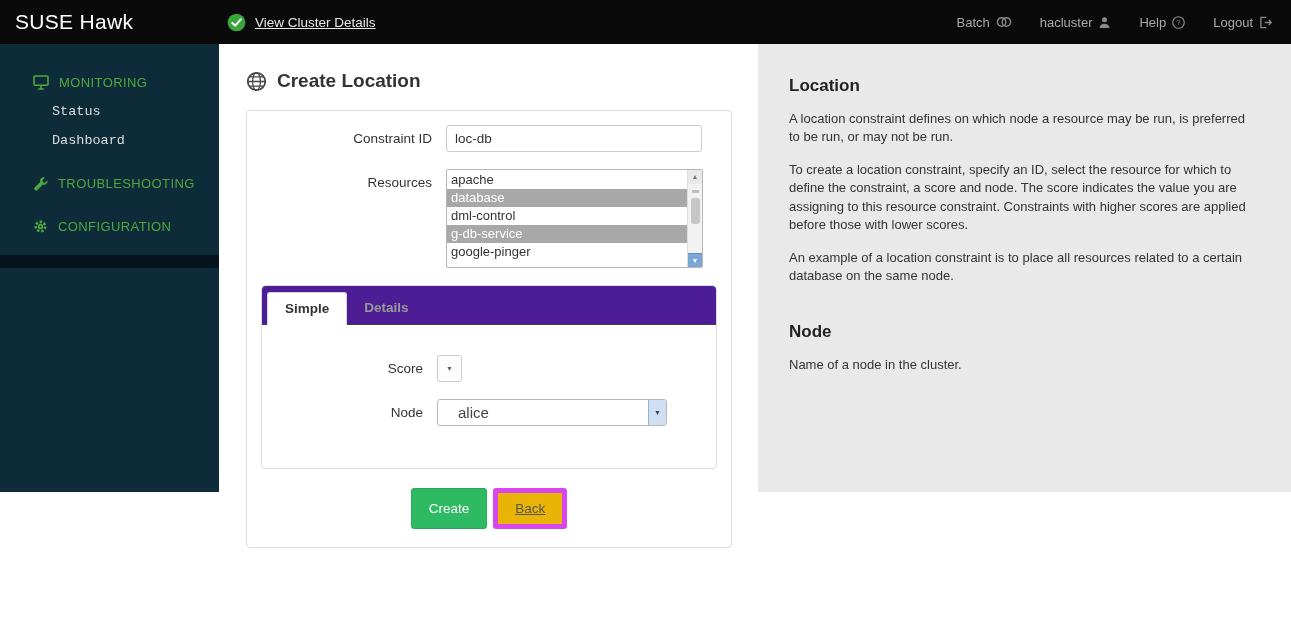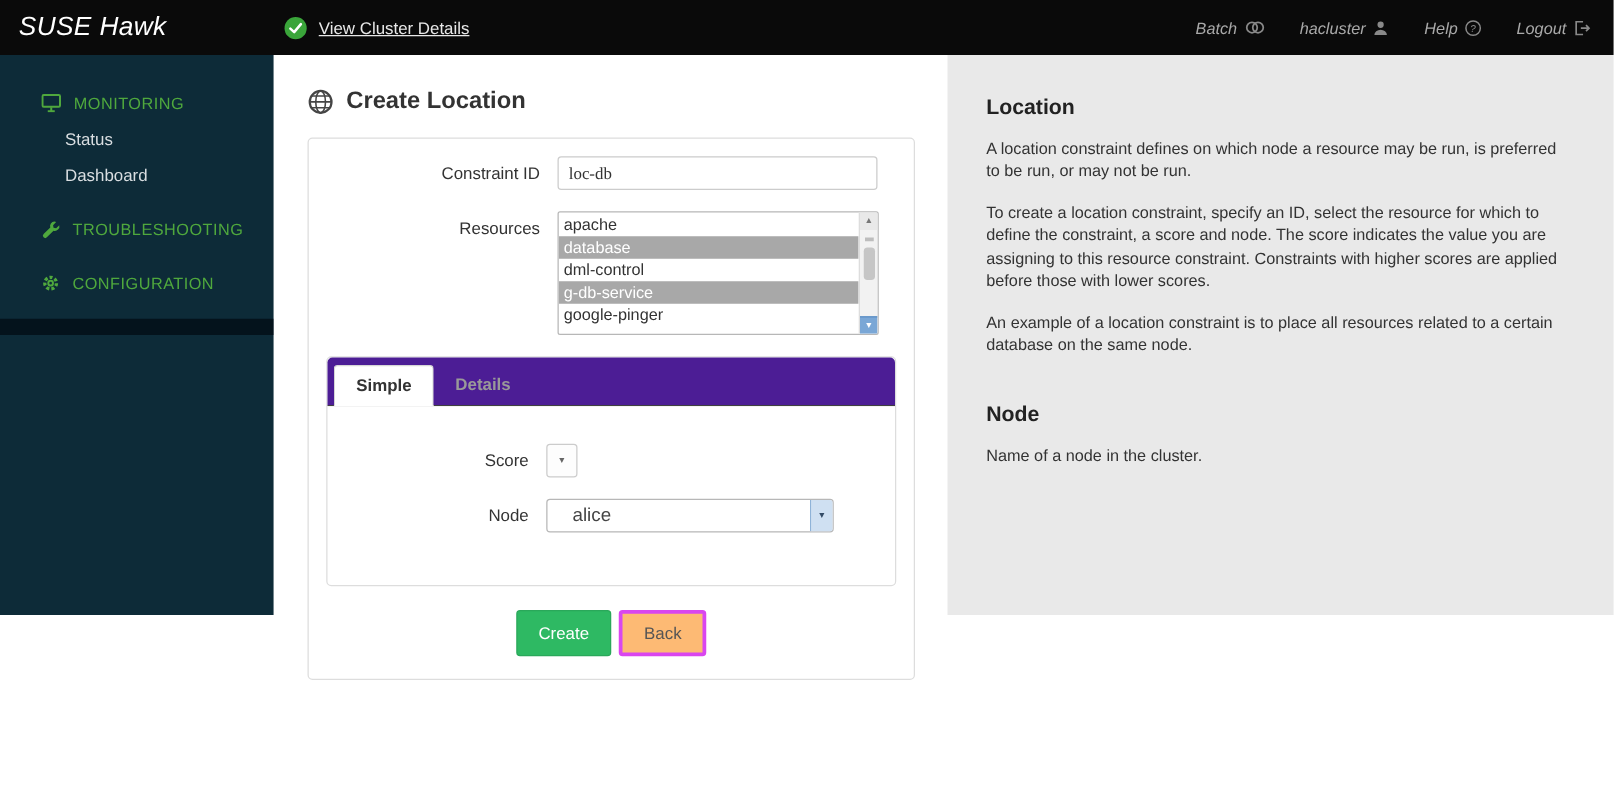--- a/index.html
+++ b/index.html
@@ -9,63 +9,63 @@
     font-size: 13px; color: #333; background: #fff;
   }
 
   
   .topbar {
     height: 44px; background: #0a0a0a; display: flex; align-items: center;
     color: #bbb;
   }
   .brand {
     width: 219px; flex: none; color: #fff; font-size: 21px;
-    padding-left: 15px; letter-spacing: 0.3px; cursor: pointer; font-style: italic;
+    padding-left: 15px; letter-spacing: 0.3px; cursor: pointer;
   }
   .cluster-status { display: flex; align-items: center; gap: 9px; margin-left: 8px; color: #e8e8e8; font-size: 13.5px; cursor: pointer; text-decoration: underline; }
   .spacer { flex: 1; }
   .topbar-links { display: flex; align-items: center; gap: 28px; padding-right: 18px; }
-  .tlink { display: flex; align-items: center; gap: 6px; color: #a9a9a9; font-size: 13px; cursor: pointer; text-decoration: none; font-style: italic; }
+  .tlink { display: flex; align-items: center; gap: 6px; color: #a9a9a9; font-size: 13px; cursor: pointer; text-decoration: none; }
   .tlink svg { opacity: 0.8; }
 
   
   .body-row { display: flex; height: 448px; }
 
   
   .sidebar {
     width: 219px; flex: none; background: #0d2b38; display: flex; flex-direction: column;
     padding-top: 24px;
   }
   .nav-section { margin-bottom: 14px; }
   .nav-header {
     display: flex; align-items: center; gap: 10px; padding: 7px 16px 7px 33px;
     color: #4fa83d; font-size: 13px; letter-spacing: 0.4px; cursor: pointer;
   }
   .nav-sub {
-    padding: 7px 16px 7px 52px; color: #d9dee1; font-size: 13.5px; cursor: pointer;
+    padding: 7px 16px 7px 52px; color: #d9dee1; font-size: 13.5px; cursor: pointer; font-family: Liberation Mono, monospace;
   }
   .sidebar-footer { margin-top: auto; padding: 8px 14px 12px 14px; }
   .copyright { color: #8b98a0; font-size: 12px; margin-bottom: 6px; }
   .company { color: #e4e9ec; font-size: 13px; }
   .sidebar-strip { height: 13px; background: #04131c; }
 
   
   .content { flex: 1; background: #fff; padding: 26px 0 0 27px; }
   .page-title-row { display: flex; align-items: center; gap: 10px; }
   .page-title { font-size: 19px; font-weight: bold; color: #333; }
 
   .form-card {
     margin-top: 18px; width: 486px; border: 1px solid #ddd; border-radius: 4px;
     padding: 14px 14px 18px 14px; background: #fff;
   }
   .form-row { display: flex; align-items: flex-start; margin-bottom: 17px; }
   .form-label { width: 185px; flex: none; text-align: right; padding-right: 14px; padding-top: 6px; color: #333; font-size: 13.5px; }
   .text-input {
     width: 256px; height: 27px; border: 1px solid #ccc; border-radius: 3px;
-    padding: 0 8px; font-size: 13.5px; color: #333; font-family: Liberation Serif, serif; outline: none; background: #fff;
+    padding: 0 8px; font-size: 13.5px; color: #333; font-family: Liberation Sans, sans-serif; outline: none; background: #fff;
   }
 
   
   .listbox {
     width: 257px; height: 99px; border: 1px solid #b7b7b7; border-radius: 2px;
     background: #fff; display: flex; overflow: hidden;
   }
   .list-options { flex: 1; overflow: hidden; padding-top: 1px; }
   .list-option { height: 18px; line-height: 18px; padding-left: 4px; font-size: 13px; color: #333; white-space: nowrap; cursor: pointer; }
   .list-option.selected { background: #a8a8a8; color: #fff; }
@@ -99,21 +99,21 @@
   .select-arrow-btn {
     width: 18px; height: 25px; flex: none; background: #cfe0f2; border-left: 1px solid #8fb3d8;
     border-radius: 0 2px 2px 0; display: flex; align-items: center; justify-content: center;
     font-size: 7px; color: #334b66;
   }
 
   
   .button-row { display: flex; justify-content: center; gap: 6px; margin-top: 19px; }
   .btn { font-family: inherit; font-size: 13.5px; border-radius: 3px; padding: 8px 17px; cursor: pointer; }
   .btn-create { background: #2eb963; color: #fff; border: 1px solid #2aa85a; }
-  .btn-back { background: #fdba74; color: #555; border: 3px solid #d946ef; }
+  .btn-back { background: #eab308; color: #555; border: 5px solid #d946ef; text-decoration: underline; }
 
   
   .help-panel { width: 533px; flex: none; background: #e9e9e9; padding: 32px 32px 0 31px; color: #333; }
   .help-heading { font-size: 17px; font-weight: bold; color: #222; margin-bottom: 14px; }
   .help-panel p { font-size: 13px; line-height: 1.42; margin-bottom: 14px; color: #333; }
   .help-section + .help-section { margin-top: 36px; }
 
   .icon { display: inline-flex; align-items: center; justify-content: center; }
 </style>
 </head>

